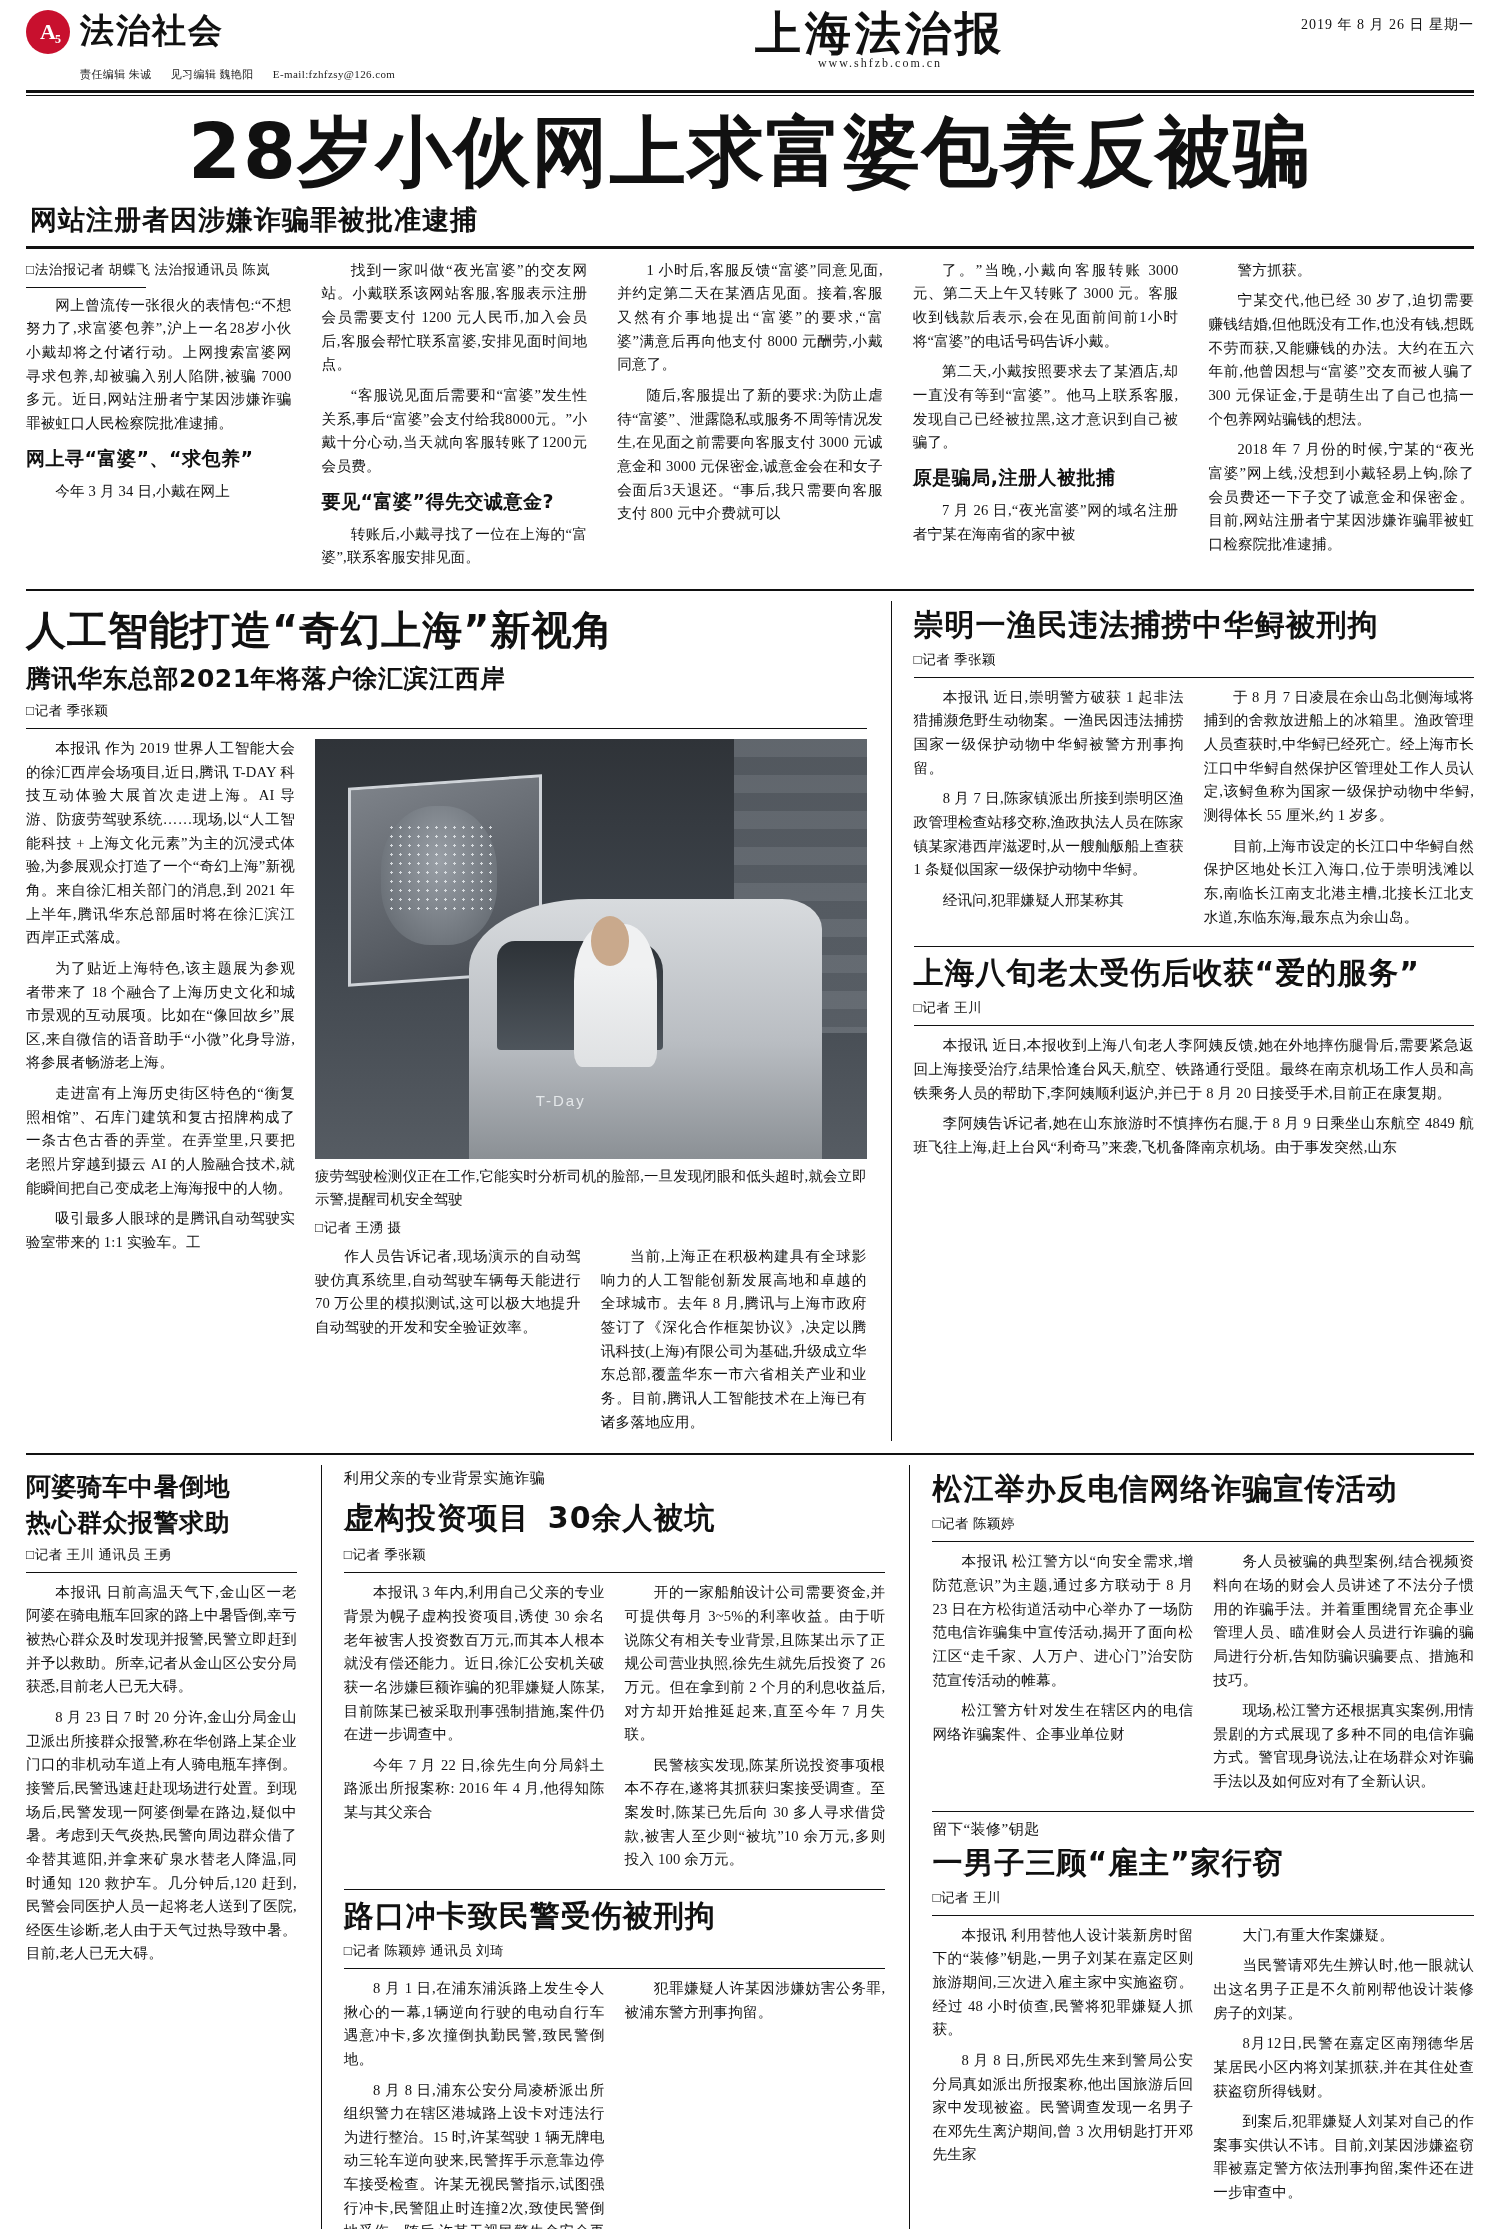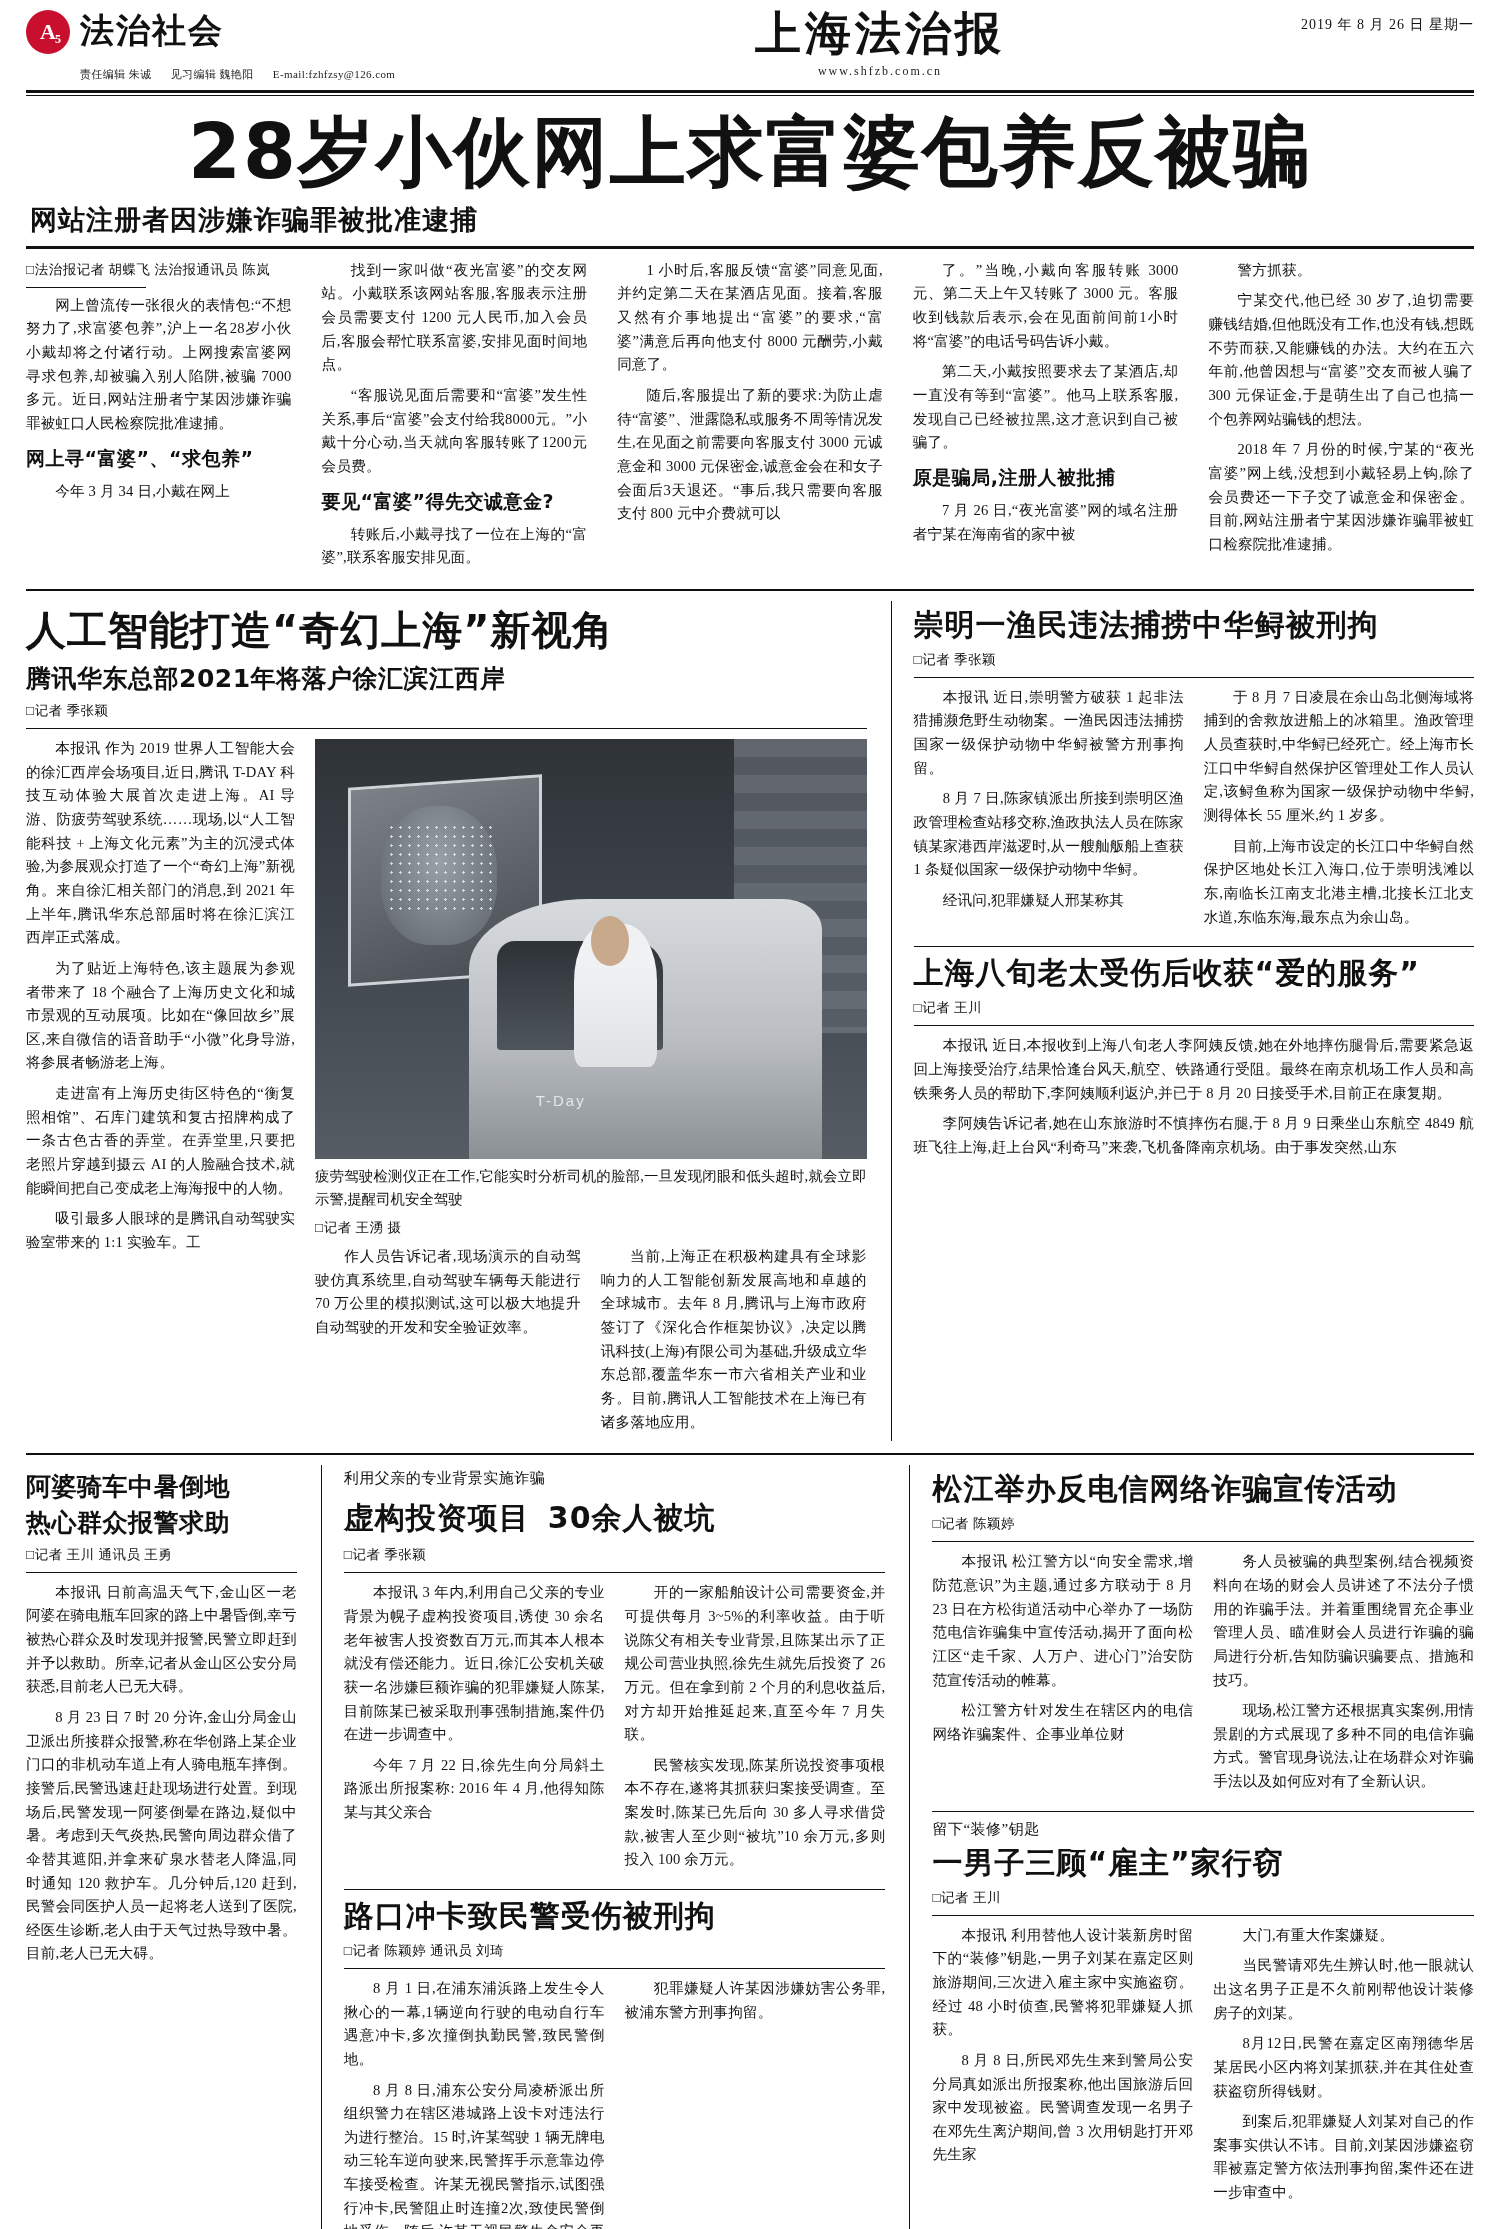--- a/index.html
+++ b/index.html
@@ -24,21 +24,21 @@
   }
   .page-badge sup { font-size:12px; position:absolute; right:9px; bottom:7px; }
   .mh-section { font-size:34px; font-weight:bold; letter-spacing:2px; line-height:1; padding-top:4px;}
   .mh-credits { font-size:11px; color:#222; margin-top:19px; letter-spacing:0.4px; }
   .mh-credits span { margin-right:16px; }
   .mh-center { flex:1; text-align:center; }
   .paper-title {
     font-size:46px; font-weight:bold; letter-spacing:4px;
     font-family:"DejaVu Serif", serif; color:#111; line-height:1;
   }
-  .paper-url { font-size:12px; letter-spacing:2px; margin-top:8px; color:#222; }
+  .paper-url { font-size:12px; letter-spacing:2px; color:#222; }
   .mh-right { width:300px; text-align:right; font-size:14px; padding-top:6px; letter-spacing:1px;}
 
   .rule-thick { border-top:3px solid #111; margin:8px 0 0 0; }
   .rule-thin  { border-top:1px solid #111; margin:2px 0 0 0; }
 
   
   .headline {
     font-family:"DejaVu Sans", sans-serif;
     font-weight:bold;
     font-size:76px;

